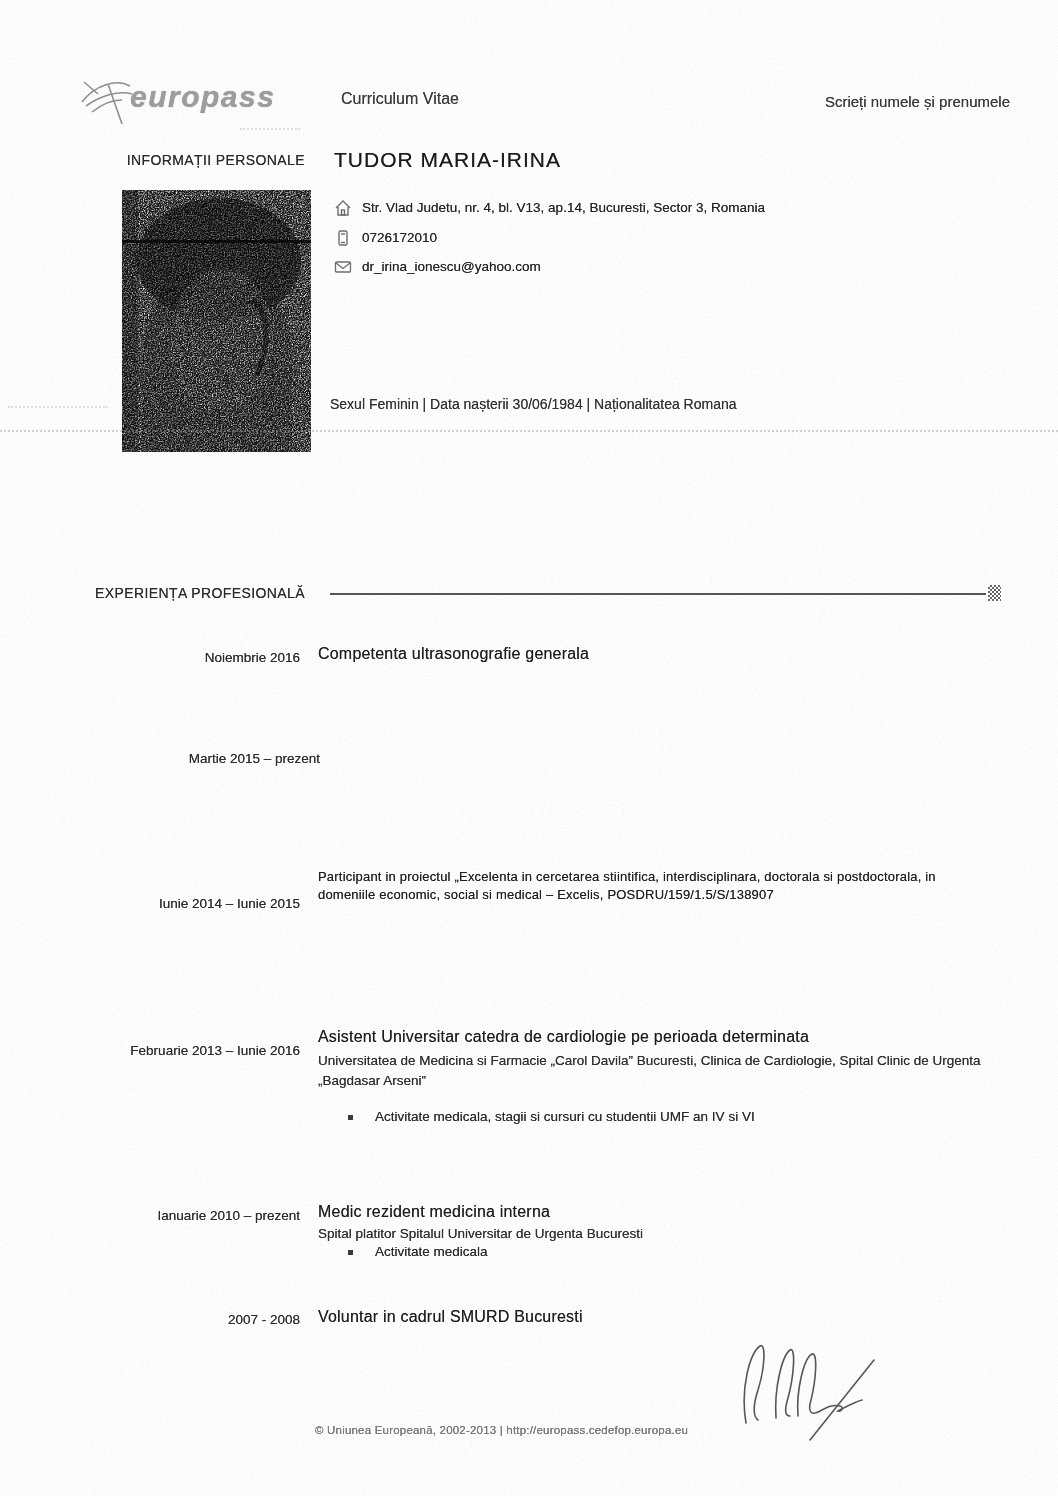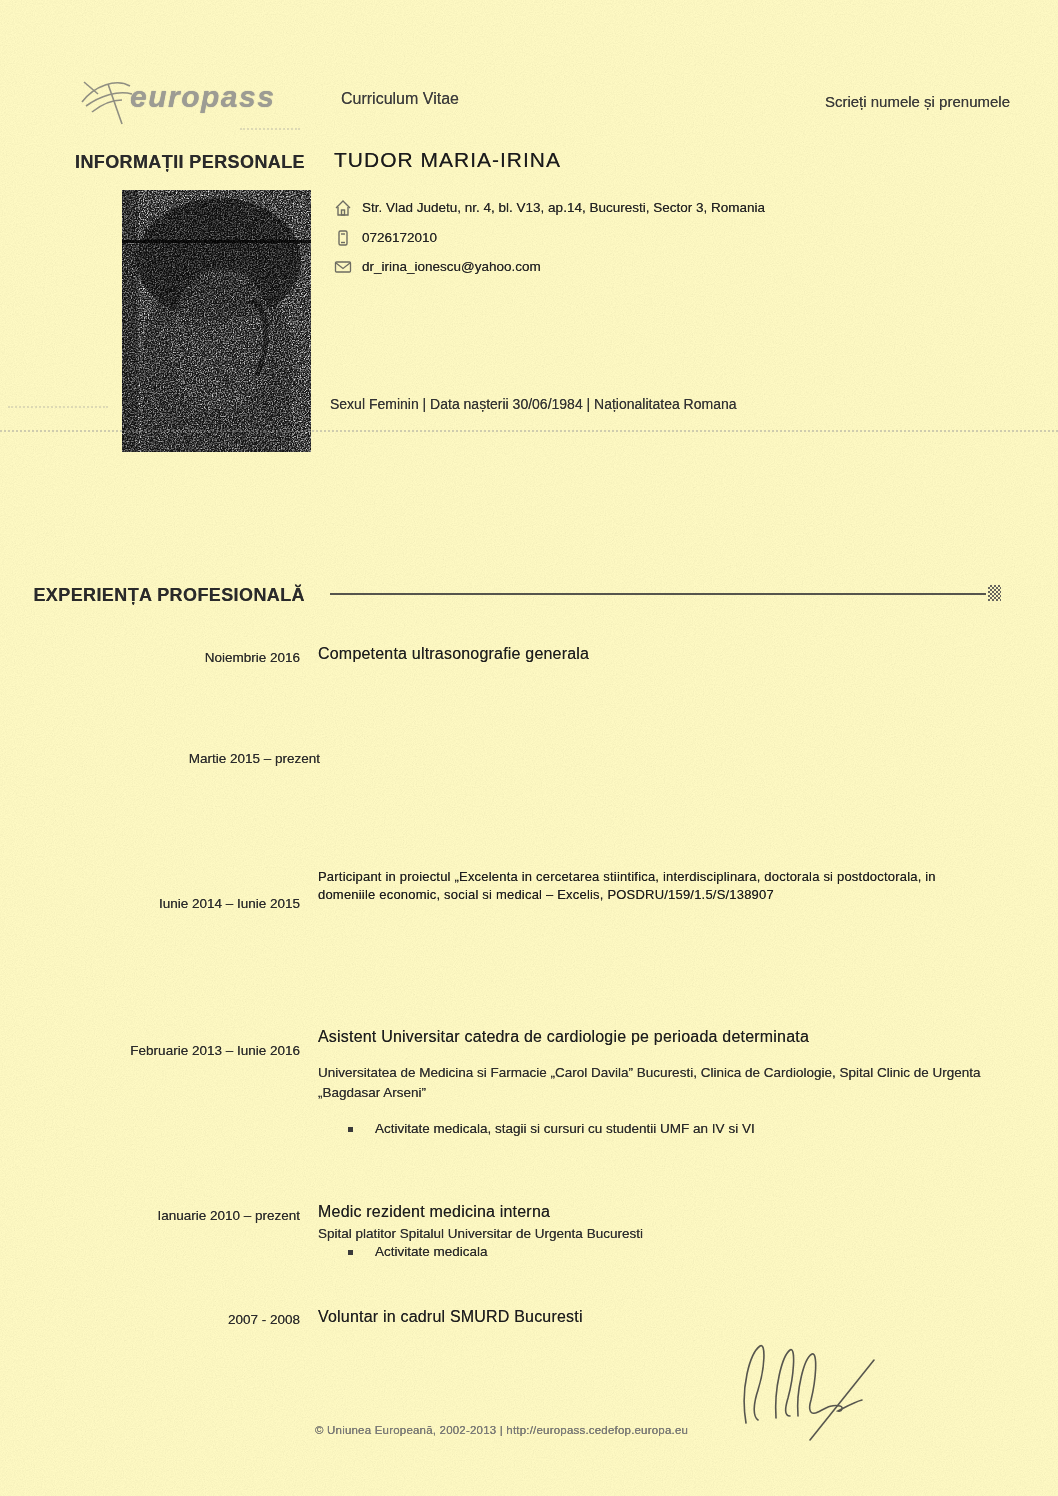--- a/index.html
+++ b/index.html
@@ -1,41 +1,41 @@
 <!DOCTYPE html>
 <html><head>
 <meta charset="utf-8">
 <style>
   html,body{margin:0;padding:0;background:#e8e8e8;}
   .page{
     position:relative;
     width:1058px;height:1496px;
     margin:0 auto;
-    background:#fef9c3;
+    background:#ffffff;
     font-family:"Liberation Sans","DejaVu Sans",sans-serif;
     color:#1f1f1f;
     overflow:hidden;
   }
   .scan-text{ text-shadow:0 0 0.6px rgba(40,40,40,0.75); }
 
   
   .logo{position:absolute;left:78px;top:72px;width:230px;height:60px;filter:blur(0.35px);opacity:.85;}
   .logo-word{
     position:absolute;left:52px;top:8px;
     font-size:30px;font-style:italic;font-weight:700;
     color:#8d8d8d;letter-spacing:1.5px;
     text-shadow:0 0 1px #777;
   }
   .doc-type{position:absolute;left:341px;top:90px;font-size:16px;color:#3c3c3c;}
   .name-hint{position:absolute;right:48px;top:93px;font-size:15px;color:#3a3a3a;}
 
   
   .col-label{
     position:absolute;left:0;width:305px;text-align:right;
-    font-size:18px;letter-spacing:.4px;color:#2a2a2a;font-weight:bold;
+    font-size:14px;letter-spacing:.4px;color:#2a2a2a;
   }
 
   .person-name{
     position:absolute;left:334px;top:148px;
     font-size:21px;letter-spacing:1px;color:#1b1b1b;font-weight:500;
   }
 
   
   .photo{position:absolute;left:122px;top:190px;width:189px;height:262px;}
 
@@ -59,21 +59,21 @@
   }
 
   .entry{position:absolute;left:0;width:1058px;}
   .period{
     position:absolute;left:0;width:300px;text-align:right;
     font-size:13.5px;color:#2b2b2b;
   }
   .entry-content{margin-left:318px;width:660px;}
   .entry-title{font-size:16px;color:#1d1d1d;letter-spacing:.2px;}
   .entry-para{font-size:13px;color:#1d1d1d;line-height:1.35;letter-spacing:.2px;}
-  .entry-org{font-size:13.5px;color:#2e2e2e;line-height:1.5;margin-top:17px;}
+  .entry-org{font-size:13.5px;color:#2e2e2e;line-height:1.5;margin-top:5px;}
   .bullet-row{display:flex;align-items:flex-start;margin-top:17px;margin-left:30px;}
   .bullet-marker{
     width:5px;height:5px;background:#3a3a3a;margin:6px 22px 0 0;flex:0 0 auto;
   }
   .bullet-text{font-size:13.5px;color:#2a2a2a;}
 
   .signature{position:absolute;left:732px;top:1328px;width:170px;height:115px;opacity:.85;}
 
   .footer-copy{position:absolute;left:315px;top:1424px;font-size:11.5px;color:#7d7d7d;letter-spacing:.2px;}
   .footer-page{position:absolute;left:925px;top:1508px;font-size:16px;color:#7d7d7d;}

